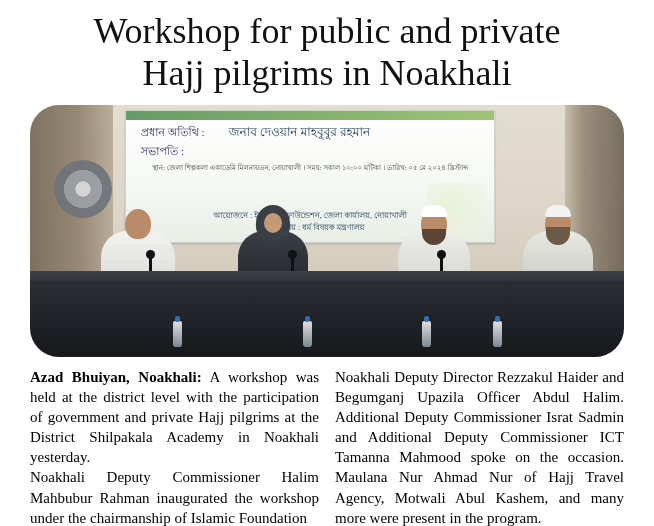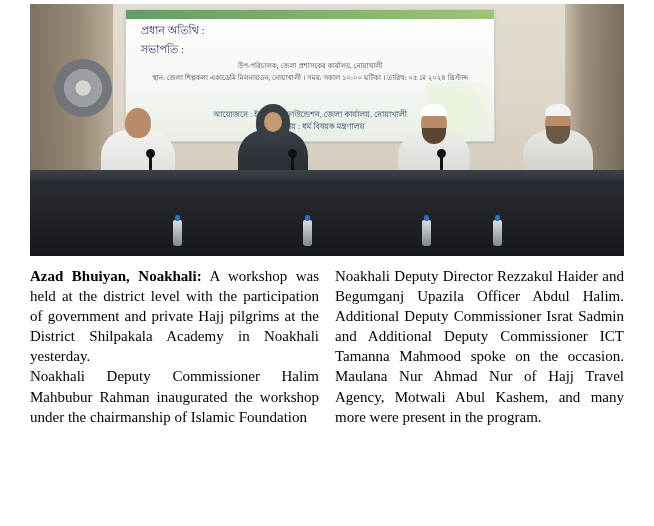--- a/index.html
+++ b/index.html
@@ -36,20 +36,21 @@
   }
 
   
   .photo {
     position: relative;
     width: 594px;
     height: 252px;
     margin: 0 auto;
     overflow: hidden;
     background: linear-gradient(#e8e2d8, #d8d2c8);
+    border-radius: 29px;
   }
   .wall {
     position: absolute;
     left: 0; top: 0; right: 0; height: 72%;
     background: linear-gradient(180deg,#e3ddd1 0%, #ded6c8 55%, #d2cabb 100%);
   }
   .wall-left-dark {
     position: absolute;
     left: 0; top: 0; width: 14%; height: 72%;
     background: linear-gradient(90deg,#6d5f4e 0%, #8b7c68 60%, #b4a692 100%);
@@ -206,37 +207,41 @@
     color: #000;
   }
   .col p { margin: 0; }
   .lead { font-weight: bold; }
 </style>
 </head>
 <body>
 
 <div class="page">
 
+  <h1 class="headline">
+    <span class="line">Workshop for public and private</span>
+    <span class="line">Hajj pilgrims in Noakhali</span>
+  </h1>
 
   <div class="photo">
     <div class="wall"></div>
     <div class="wall-left-dark"></div>
     <div class="wall-right-dark"></div>
     <div class="fan"></div>
 
     <div class="banner">
       <div class="banner-green-top"></div>
       <div class="banner-text">
         <div class="banner-row">
           <span class="lbl">প্রধান অতিথি :</span>
+          <span class="val">জনাব দেওয়ান মাহবুবুর রহমান</span>
         </div>
         <div class="banner-row">
           <span class="lbl">সভাপতি :</span>
         </div>
-        <div class="banner-sub">উপ-পরিচালক, জেলা প্রশাসকের কার্যালয়, নোয়াখালী</div>
         <div class="banner-sub">স্থান: জেলা শিল্পকলা একাডেমি মিলনায়তন, নোয়াখালী । সময়: সকাল ১০:০০ ঘটিকা । তারিখ: ০৫ মে ২০২৪ খ্রিস্টাব্দ</div>
       </div>
       <div class="banner-bottom">
         <div>
           <span>আয়োজনে :</span>
           <span>ইসলামিক ফাউন্ডেশন, জেলা কার্যালয়, নোয়াখালী</span>
         </div>
         <div>
           <span>সহযোগিতায় :</span>
           <span>ধর্ম বিষয়ক মন্ত্রণালয়</span>

